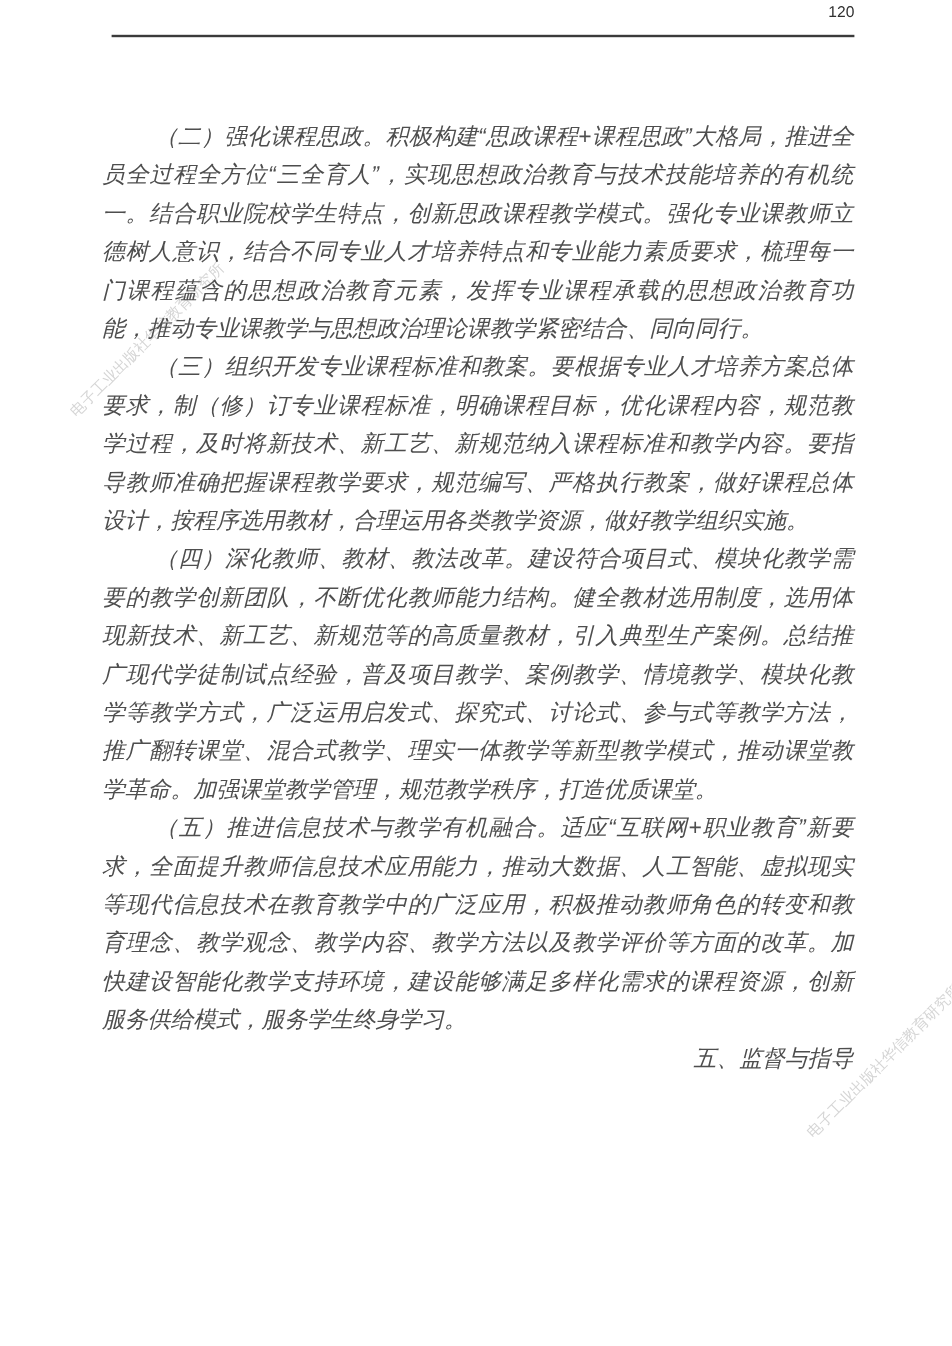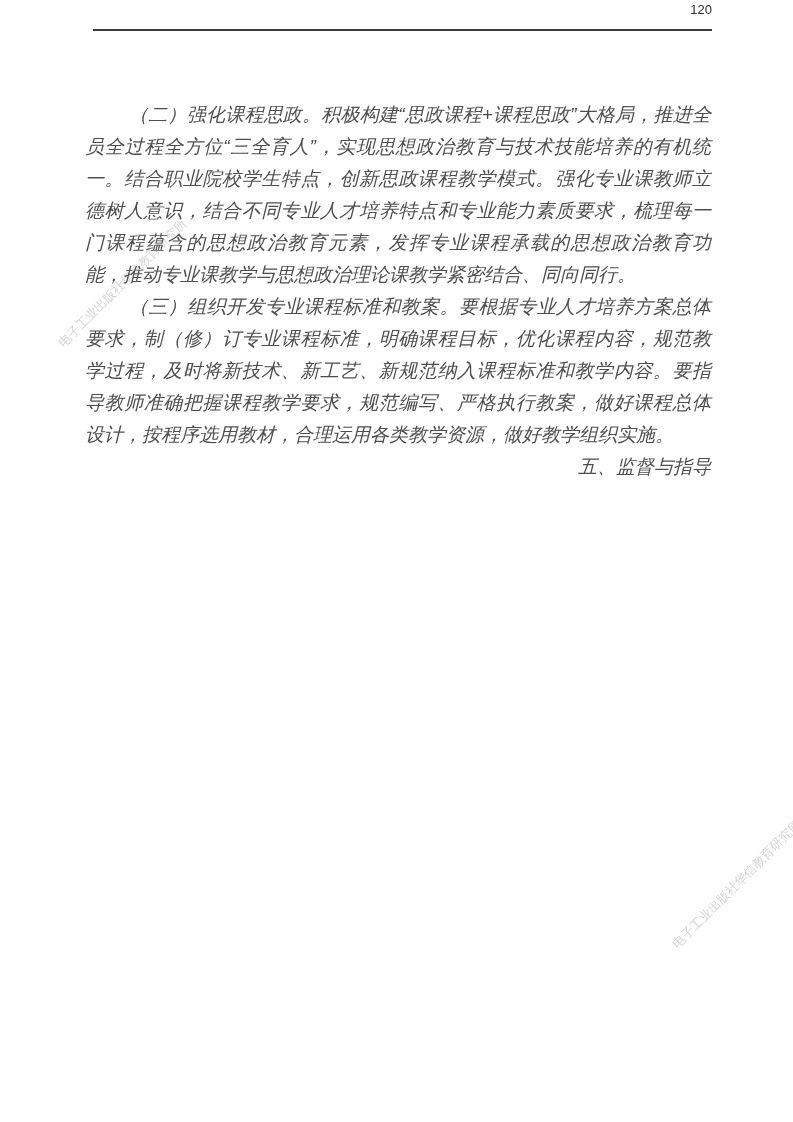--- a/index.html
+++ b/index.html
@@ -87,16 +87,18 @@
 
   <div class="header-rule"></div>
 
   <div class="watermark wm-1">电子工业出版社华信教育研究所</div>
 
   <div class="watermark wm-2">电子工业出版社华信教育研究所</div>
 
   <div class="body-text">
     <p>（二）强化课程思政。积极构建“思政课程+课程思政”大格局，推进全员全过程全方位“三全育人”，实现思想政治教育与技术技能培养的有机统一。结合职业院校学生特点，创新思政课程教学模式。强化专业课教师立德树人意识，结合不同专业人才培养特点和专业能力素质要求，梳理每一门课程蕴含的思想政治教育元素，发挥专业课程承载的思想政治教育功能，推动专业课教学与思想政治理论课教学紧密结合、同向同行。</p>
     <p>（三）组织开发专业课程标准和教案。要根据专业人才培养方案总体要求，制（修）订专业课程标准，明确课程目标，优化课程内容，规范教学过程，及时将新技术、新工艺、新规范纳入课程标准和教学内容。要指导教师准确把握课程教学要求，规范编写、严格执行教案，做好课程总体设计，按程序选用教材，合理运用各类教学资源，做好教学组织实施。</p>
+    <p>（四）深化教师、教材、教法改革。建设符合项目式、模块化教学需要的教学创新团队，不断优化教师能力结构。健全教材选用制度，选用体现新技术、新工艺、新规范等的高质量教材，引入典型生产案例。总结推广现代学徒制试点经验，普及项目教学、案例教学、情境教学、模块化教学等教学方式，广泛运用启发式、探究式、讨论式、参与式等教学方法，推广翻转课堂、混合式教学、理实一体教学等新型教学模式，推动课堂教学革命。加强课堂教学管理，规范教学秩序，打造优质课堂。</p>
+    <p>（五）推进信息技术与教学有机融合。适应“互联网+职业教育”新要求，全面提升教师信息技术应用能力，推动大数据、人工智能、虚拟现实等现代信息技术在教育教学中的广泛应用，积极推动教师角色的转变和教育理念、教学观念、教学内容、教学方法以及教学评价等方面的改革。加快建设智能化教学支持环境，建设能够满足多样化需求的课程资源，创新服务供给模式，服务学生终身学习。</p>
     <p class="section-heading">五、监督与指导</p>
   </div>
 
 </div>
 
 </body></html>

